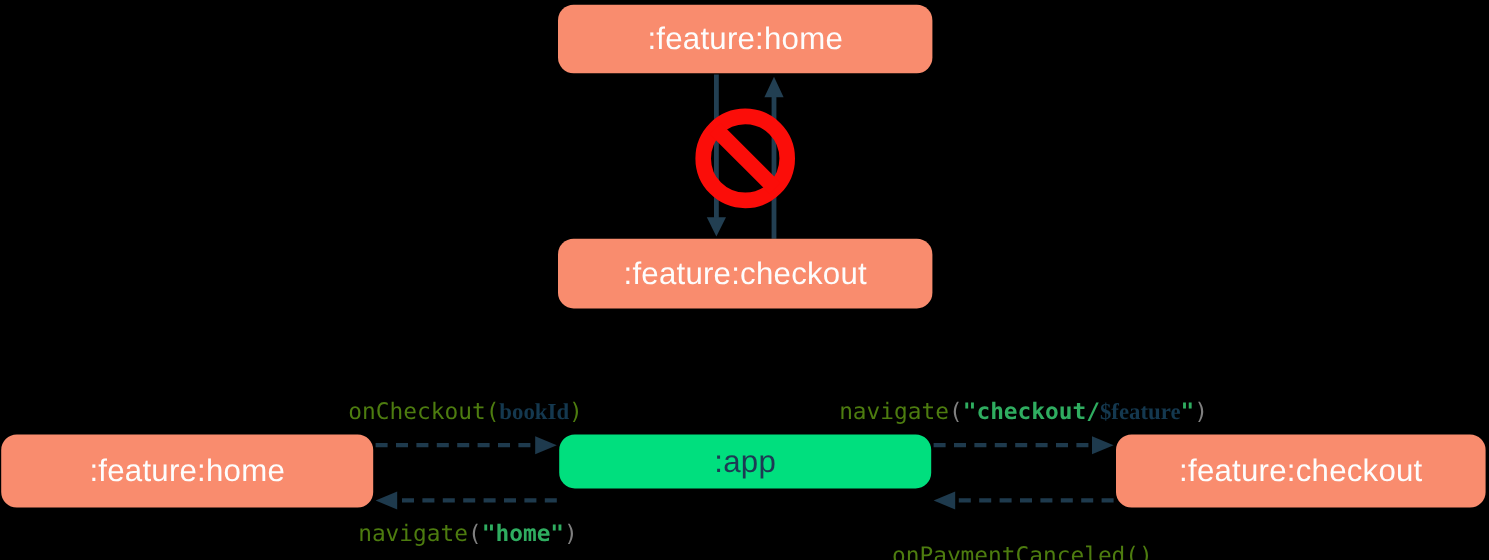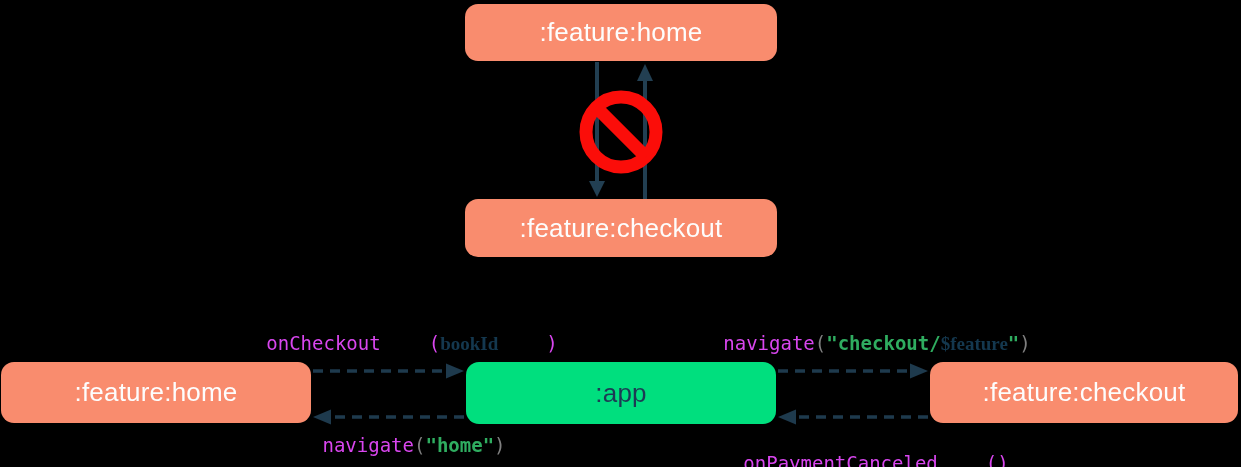--- a/index.html
+++ b/index.html
@@ -12,21 +12,21 @@
     border-radius:13px; font-size:26px; letter-spacing:0.2px;
   }
   .node.salmon { background:#F98C6E; color:#FDFDFD; }
   .node.green  { background:#00DF7E; color:#1D3A54; }
   .arrows-layer { position:absolute; left:0; top:0; width:1241px; height:467px; }
   .code-label {
     position:absolute; transform:translateX(-50%);
     font-family:"DejaVu Sans Mono", monospace; font-size:19px;
     white-space:nowrap; line-height:23px;
   }
-  .tok-navy   { color:#d946ef;margin-left:48px; }
+  .tok-navy   { color:#4d7c0f; }
   .tok-navy-b { color:#14384F; font-weight:bold;font-family:Liberation Serif, serif; }
   .tok-green-b{ color:#2FAD60; font-weight:bold; }
   .tok-gray   { color:#7F7F7F; }
 </style>
 </head>
 <body>
 
 <div class="stage">
 
   <div class="arrows-layer">
@@ -68,21 +68,21 @@
   <div class="node salmon" style="left:465px; top:4px; width:312px; height:57px;">
     <span>:feature:home</span>
   </div>
   <div class="node salmon" style="left:465px; top:199px; width:312px; height:58px;">
     <span>:feature:checkout</span>
   </div>
 
   <div class="node salmon" style="left:1px; top:362px; width:310px; height:61px;">
     <span>:feature:home</span>
   </div>
-  <div class="node green" style="left:466px; top:362px; width:310px; height:62px;">
+  <div class="node green" style="left:466px; top:362px; width:310px; height:45px;">
     <span>:app</span>
   </div>
   <div class="node salmon" style="left:930px; top:362px; width:308px; height:61px;">
     <span>:feature:checkout</span>
   </div>
 
   <div class="code-label" style="left:388px; top:332px;">
     <span class="tok-navy">onCheckout</span><span class="tok-navy">(</span><span class="tok-navy-b">bookId</span><span class="tok-navy">)</span>
   </div>
 

